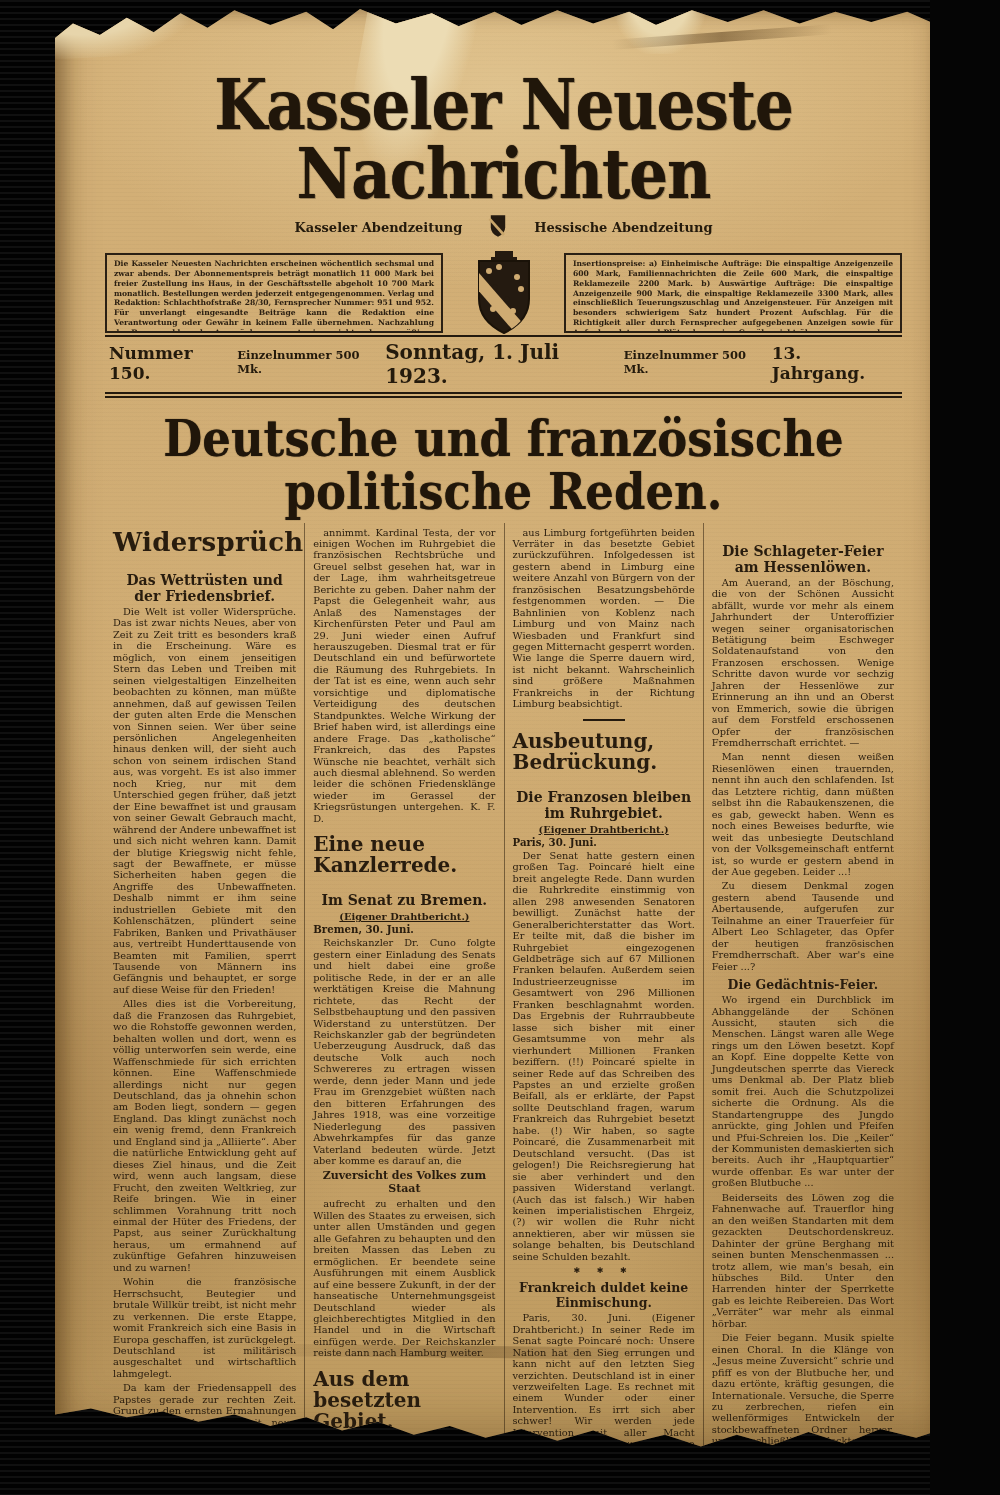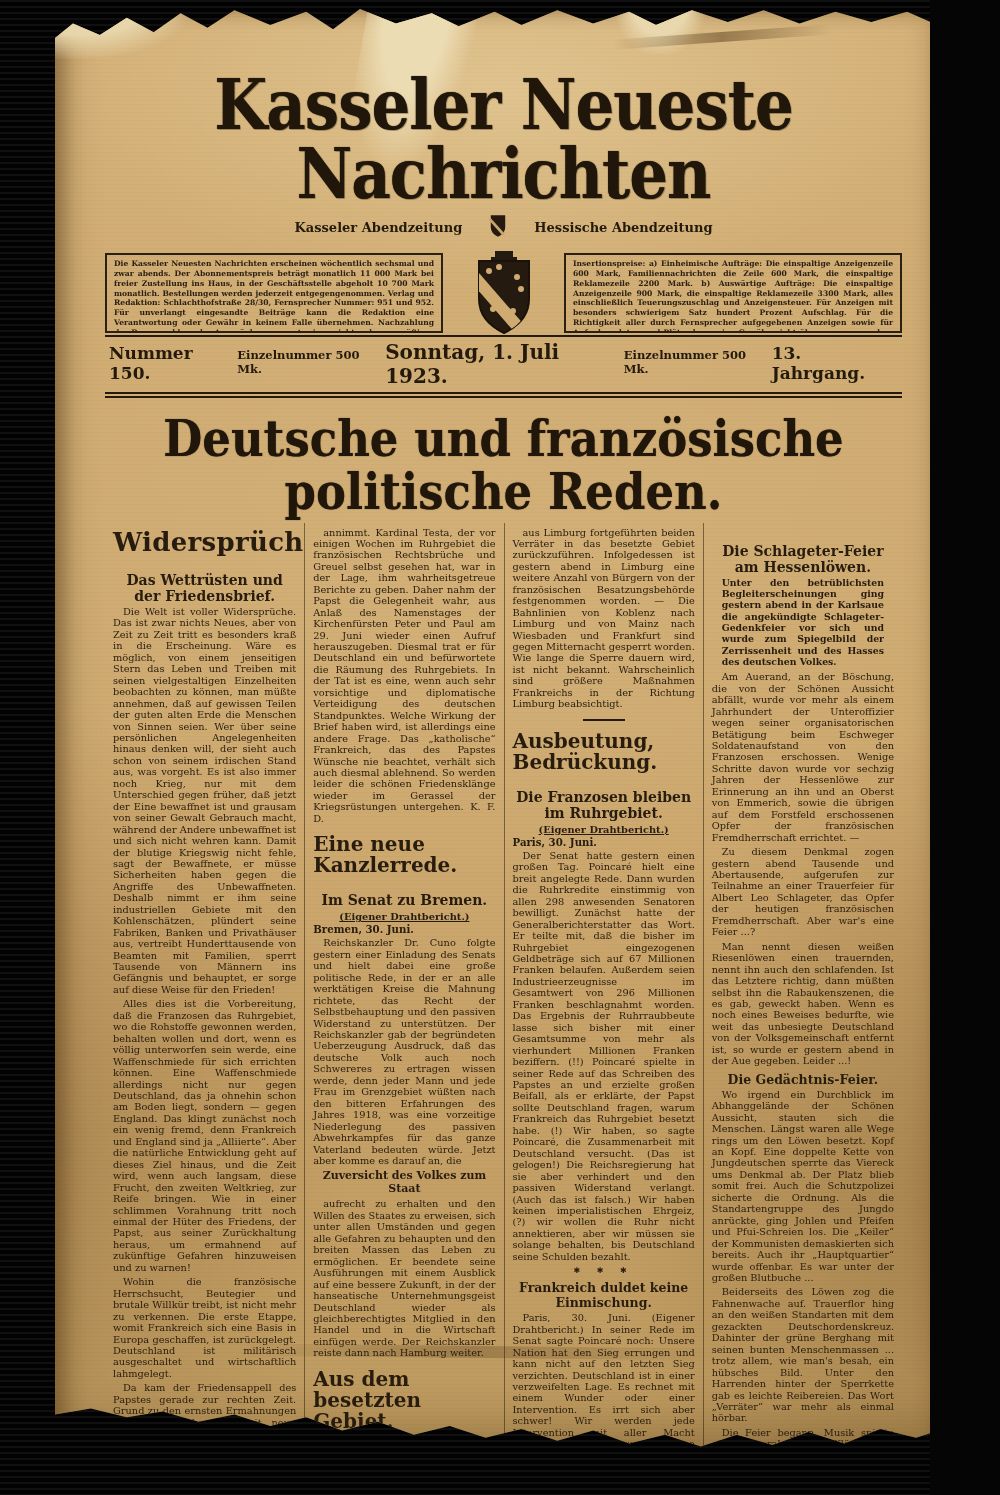--- a/index.html
+++ b/index.html
@@ -193,24 +193,23 @@
             <div class="blk subhead">Die Franzosen bleiben im Ruhrgebiet.</div>
             <div class="blk byline">(Eigener Drahtbericht.)</div>
             <div class="blk dateline">Paris, 30. Juni.</div>
             <div class="blk paragraph">Der Senat hatte gestern einen großen Tag. Poincaré hielt eine breit angelegte Rede. Dann wurden die Ruhrkredite einstimmig von allen 298 anwesenden Senatoren bewilligt. Zunächst hatte der Generalberichterstatter das Wort. Er teilte mit, daß die bisher im Ruhrgebiet eingezogenen Geldbeträge sich auf 67 Millionen Franken belaufen. Außerdem seien Industrieerzeugnisse im Gesamtwert von 296 Millionen Franken beschlagnahmt worden. Das Ergebnis der Ruhrraubbeute lasse sich bisher mit einer Gesamtsumme von mehr als vierhundert Millionen Franken beziffern. (!!) Poincaré spielte in seiner Rede auf das Schreiben des Papstes an und erzielte großen Beifall, als er erklärte, der Papst sollte Deutschland fragen, warum Frankreich das Ruhrgebiet besetzt habe. (!) Wir haben, so sagte Poincaré, die Zusammenarbeit mit Deutschland versucht. (Das ist gelogen!) Die Reichsregierung hat sie aber verhindert und den passiven Widerstand verlangt. (Auch das ist falsch.) Wir haben keinen imperialistischen Ehrgeiz, (?) wir wollen die Ruhr nicht annektieren, aber wir müssen sie solange behalten, bis Deutschland seine Schulden bezahlt.</div>
             <div class="blk divider-stars">✱ ✱ ✱</div>
             <div class="blk subhead2">Frankreich duldet keine Einmischung.</div>
             <div class="blk paragraph">Paris, 30. Juni. (Eigener Drahtbericht.) In seiner Rede im Senat sagte Poincaré noch: Unsere Nation hat den Sieg errungen und kann nicht auf den letzten Sieg verzichten. Deutschland ist in einer verzweifelten Lage. Es rechnet mit einem Wunder oder einer Intervention. Es irrt sich aber schwer! Wir werden jede Intervention mit aller Macht zurückweisen. (!) Wir werden ein so wertvolles Pfand wie die Ruhr niemals aufgeben, bevor wir Zahlungen bekommen haben. Wenn wir das nicht täten, so würde Deutschland in den Glauben versetzt, daß es uns eine Revanche und Erniedrigung zugefügt habe.</div>
           </div>
         <div class="col">
             <div class="blk subhead">Die Schlageter-Feier am Hessenlöwen.</div>
-            <div class="blk lede">Unter den betrüblichsten Begleiterscheinungen ging gestern abend in der Karlsaue die angekündigte Schlageter-Gedenkfeier vor sich und wurde zum Spiegelbild der Zerrissenheit und des Hasses des deutschen Volkes.</div>
             <div class="blk paragraph">Am Auerand, an der Böschung, die von der Schönen Aussicht abfällt, wurde vor mehr als einem Jahrhundert der Unteroffizier wegen seiner organisatorischen Betätigung beim Eschweger Soldatenaufstand von den Franzosen erschossen. Wenige Schritte davon wurde vor sechzig Jahren der Hessenlöwe zur Erinnerung an ihn und an Oberst von Emmerich, sowie die übrigen auf dem Forstfeld erschossenen Opfer der französischen Fremdherrschaft errichtet. —</div>
+            <div class="blk paragraph">Man nennt diesen weißen Riesenlöwen einen trauernden, nennt ihn auch den schlafenden. Ist das Letztere richtig, dann müßten selbst ihn die Rabaukenszenen, die es gab, geweckt haben. Wenn es noch eines Beweises bedurfte, wie weit das unbesiegte Deutschland von der Volksgemeinschaft entfernt ist, so wurde er gestern abend in der Aue gegeben. Leider ...!</div>
             <div class="blk paragraph">Zu diesem Denkmal zogen gestern abend Tausende und Abertausende, aufgerufen zur Teilnahme an einer Trauerfeier für Albert Leo Schlageter, das Opfer der heutigen französischen Fremdherrschaft. Aber war's eine Feier ...?</div>
-            <div class="blk paragraph">Man nennt diesen weißen Riesenlöwen einen trauernden, nennt ihn auch den schlafenden. Ist das Letztere richtig, dann müßten selbst ihn die Rabaukenszenen, die es gab, geweckt haben. Wenn es noch eines Beweises bedurfte, wie weit das unbesiegte Deutschland von der Volksgemeinschaft entfernt ist, so wurde er gestern abend in der Aue gegeben. Leider ...!</div>
             <div class="blk subhead2">Die Gedächtnis-Feier.</div>
             <div class="blk paragraph">Wo irgend ein Durchblick im Abhanggelände der Schönen Aussicht, stauten sich die Menschen. Längst waren alle Wege rings um den Löwen besetzt. Kopf an Kopf. Eine doppelte Kette von Jungdeutschen sperrte das Viereck ums Denkmal ab. Der Platz blieb somit frei. Auch die Schutzpolizei sicherte die Ordnung. Als die Standartengruppe des Jungdo anrückte, ging Johlen und Pfeifen und Pfui-Schreien los. Die „Keiler“ der Kommunisten demaskierten sich bereits. Auch ihr „Hauptquartier“ wurde offenbar. Es war unter der großen Blutbuche ...</div>
             <div class="blk paragraph">Beiderseits des Löwen zog die Fahnenwache auf. Trauerflor hing an den weißen Standarten mit dem gezackten Deutschordenskreuz. Dahinter der grüne Berghang mit seinen bunten Menschenmassen ... trotz allem, wie man's besah, ein hübsches Bild. Unter den Harrenden hinter der Sperrkette gab es leichte Reibereien. Das Wort „Verräter“ war mehr als einmal hörbar.</div>
             <div class="blk paragraph">Die Feier begann. Musik spielte einen Choral. In die Klänge von „Jesus meine Zuversicht“ schrie und pfiff es von der Blutbuche her, und dazu ertönte, kräftig gesungen, die Internationale. Versuche, die Sperre zu zerbrechen, riefen ein wellenförmiges Entwickeln der stockbewaffneten Ordner hervor, und schließlich deckte der allgemeine Gesang der Nationalhymne vollends das Absingen der „Wacht am Rhein“, sowie der Weltverbrüderungshymne zu.</div>
           </div>
       </div>
     </div>
   </div>
 </div>
 

